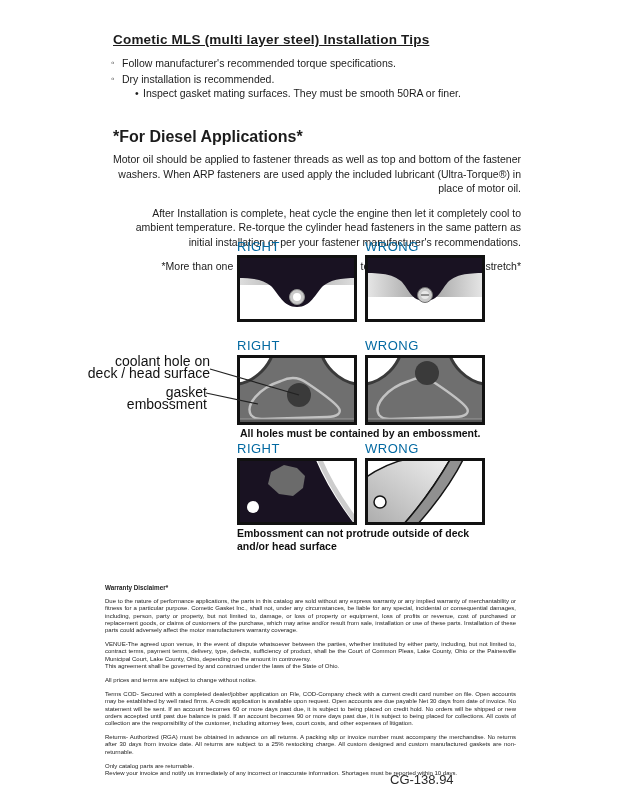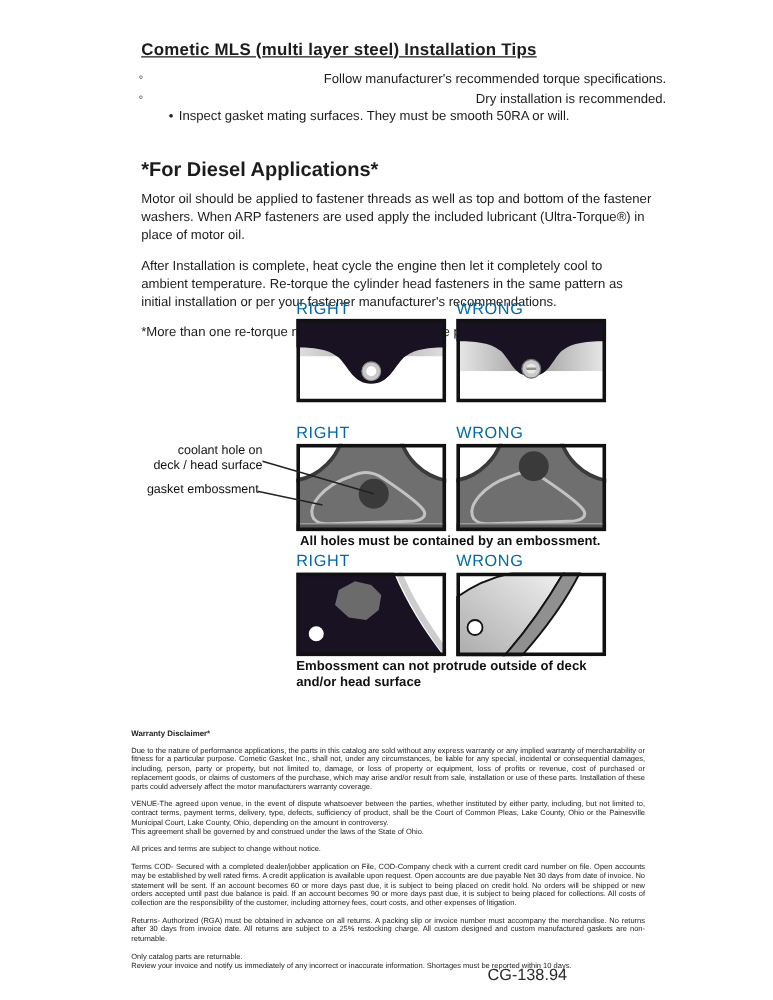--- a/index.html
+++ b/index.html
@@ -7,55 +7,55 @@
     position:relative;width:618px;height:800px;background:#ffffff;overflow:hidden;
     font-family:"Liberation Sans",sans-serif;color:#1c1c1c;margin-top:12px;
   }
   
   .tips{position:absolute;top:20px;left:113px;width:420px;}
   .doc-title{
     font-size:13.5px;font-weight:bold;text-decoration:underline;
     letter-spacing:.2px;margin:0 0 8px 0;
   }
   ul.tip-list{list-style:none;margin:0;padding:0;font-size:10.5px;line-height:16px;}
-  ul.tip-list>li{position:relative;padding-left:9px;text-align:right;}
+  ul.tip-list>li{position:relative;padding-left:9px;}
   ul.tip-list>li::before{content:"◦";position:absolute;left:-2px;top:0;font-size:10px;}
   ul.sub-list{list-style:none;margin:0;padding:0 0 0 22px;font-size:10.5px;line-height:13.5px;}
   ul.sub-list>li{position:relative;padding-left:8px;}
   ul.sub-list>li::before{content:"•";position:absolute;left:0;top:0;}
   
   .diesel{position:absolute;top:116px;left:113px;width:408px;}
   .diesel h2{font-size:16px;font-weight:bold;margin:0 0 6px 0;}
-  .diesel p{font-size:10.5px;line-height:14.5px;margin:0 0 10px 0;}
+  .diesel p{font-size:10.5px;line-height:14.5px;margin:0 0 10px 0;text-align:right;}
   
   .rw-label{position:absolute;width:120px;font-size:13px;letter-spacing:.5px;color:#0369a1;}
   .diag-svg{position:absolute;display:block;}
   .caption{position:absolute;font-size:10.5px;font-weight:bold;color:#111;white-space:pre-line;line-height:12.5px;}
-  .side-label{position:absolute;font-size:10px;text-align:right;white-space:pre-line;line-height:12px;color:#111;}
+  .side-label{position:absolute;font-size:14px;text-align:right;white-space:pre-line;line-height:12px;color:#111;}
   .leader-overlay{position:absolute;left:200px;top:350px;z-index:5;}
   
   .disclaimer{position:absolute;top:572px;left:105px;width:411px;font-size:6px;line-height:7.2px;}
   .disclaimer h3{font-size:6.3px;margin:0 0 7px 0;}
   .disclaimer p{margin:0 0 7px 0;text-align:justify;white-space:pre-line;}
   
   .page-number{position:absolute;top:760px;left:390px;font-size:13px;color:#2a2a2a;}
 </style>
 </head>
 <body>
 
 <div class="page">
 
   <div class="tips">
     <h1 class="doc-title">Cometic MLS (multi layer steel) Installation Tips</h1>
     <ul class="tip-list">
       <li>Follow manufacturer's recommended torque specifications.</li>
       <li>Dry installation is recommended.</li>
     </ul>
     <ul class="sub-list">
-      <li>Inspect gasket mating surfaces.  They must be smooth 50RA or will.</li>
+      <li>Inspect gasket mating surfaces.  They must be smooth 50RA or finer.</li>
     </ul>
   </div>
 
   <div class="diesel">
     <h2>*For Diesel Applications*</h2>
     <p>Motor oil should be applied to fastener threads as well as top and bottom of the fastener washers. When ARP fasteners are used apply the included lubricant (Ultra-Torque®) in place of motor oil.</p>
     <p>After Installation is complete, heat cycle the engine then let it completely cool to ambient temperature. Re-torque the cylinder head fasteners in the same pattern as initial installation or per your fastener manufacturer's recommendations.</p>
     <p>*More than one re-torque may be required to achieve proper fastener stretch*</p>
   </div>
 

